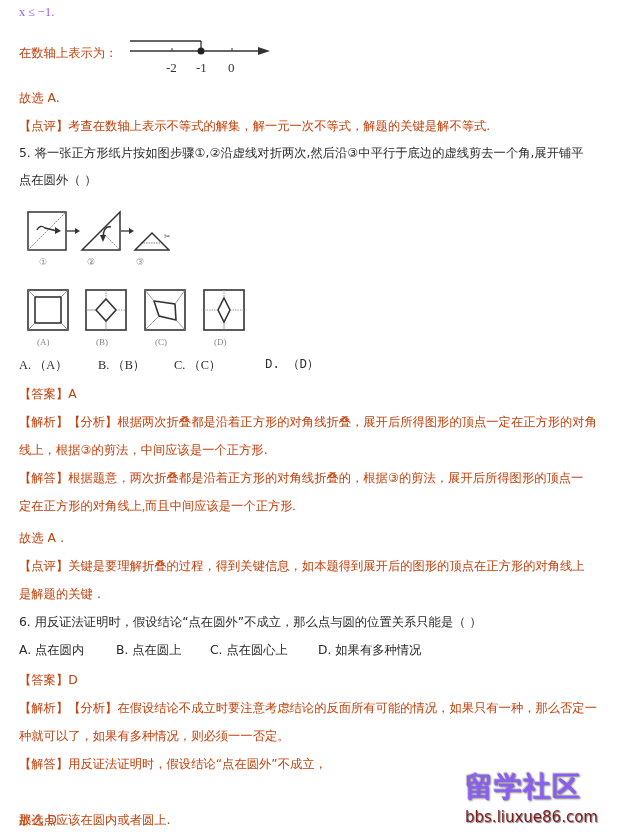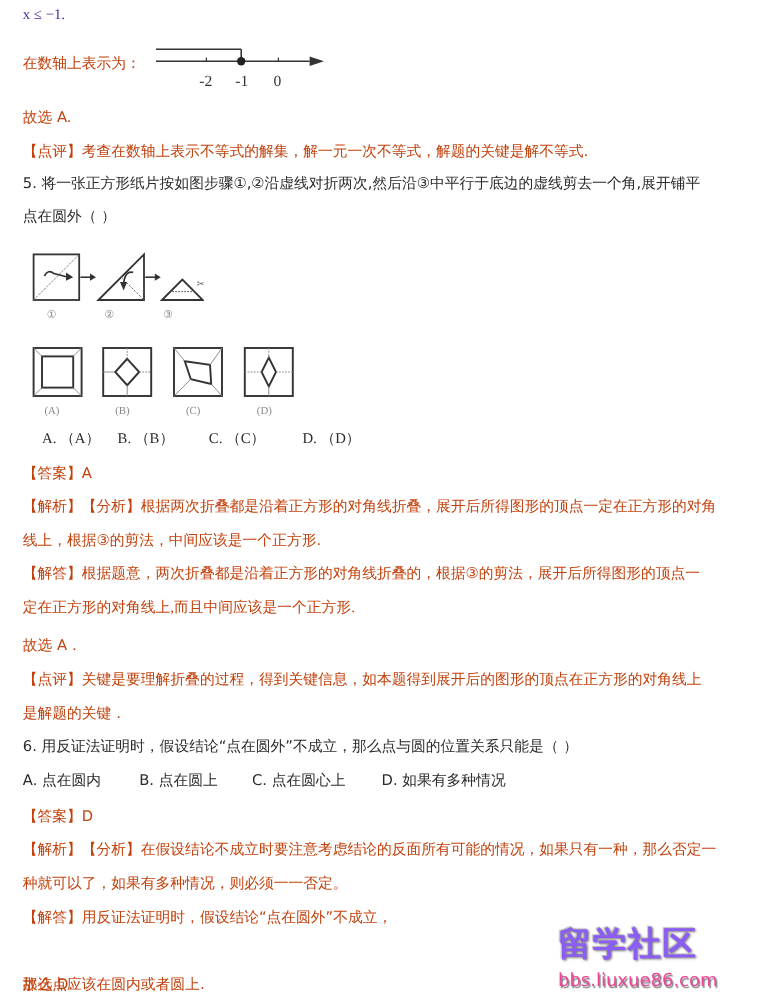--- a/index.html
+++ b/index.html
@@ -1,21 +1,21 @@
 <!DOCTYPE html>
 <html><head>
 <meta charset="utf-8">
 <style>
   html, body { margin: 0; padding: 0; background: #ffffff; }
   body { width: 637px; height: 835px; position: relative; overflow: hidden;
          font-family: "DejaVu Sans", sans-serif; font-size: 12px; color: #222; }
   .line { position: absolute; left: 19px; white-space: nowrap; line-height: 16px; font-size: 12.3px; }
   .red { color: #c2410c; }
   .black { color: #2a2a2a; }
-  .gray { color: #4c1d95; }
+  .gray { color: #8b5cf6; }
   .serif { font-family: "Liberation Serif", serif; }
   .fig { position: absolute; }
   .watermark { position: absolute; left: 465px; top: 765px; width: 165px; height: 65px; }
 </style>
 </head>
 <body>
 
 <div class="line gray serif" style="top:4px;">x ≤ −1.</div>
 <div class="line red" style="top:45px;">在数轴上表示为：</div>
 
@@ -95,24 +95,24 @@
     <line x1="199" y1="37" x2="199" y2="45" stroke="#888" stroke-width="0.8"></line>
     <line x1="179" y1="25" x2="193" y2="25" stroke="#888" stroke-width="0.8" stroke-dasharray="1.5,1"></line>
     <line x1="205" y1="25" x2="219" y2="25" stroke="#888" stroke-width="0.8" stroke-dasharray="1.5,1"></line>
   </g>
   <text x="12" y="60" font-size="9" fill="#888" font-family="Liberation Serif, serif">(A)</text>
   <text x="71" y="60" font-size="9" fill="#888" font-family="Liberation Serif, serif">(B)</text>
   <text x="130" y="60" font-size="9" fill="#888" font-family="Liberation Serif, serif">(C)</text>
   <text x="189" y="60" font-size="9" fill="#888" font-family="Liberation Serif, serif">(D)</text>
 </svg>
 
-<div class="line black serif" style="top:357px; left:19px;margin-left:16px;">A. （A）</div>
+<div class="line black serif" style="top:357px; left:19px;">A. （A）</div>
 <div class="line black serif" style="top:357px; left:98px;">B. （B）</div>
 <div class="line black serif" style="top:357px; left:174px;">C. （C）</div>
-<div class="line black serif" style="top:357px; left:252px;">D. （D）</div>
+<div class="line black serif" style="top:357px; left:265px;font-family:Liberation Mono, monospace;">D. （D）</div>
 
 <div class="line red" style="top:386px;">【答案】A</div>
 <div class="line red" style="top:414px;">【解析】【分析】根据两次折叠都是沿着正方形的对角线折叠，展开后所得图形的顶点一定在正方形的对角</div>
 <div class="line red" style="top:442px;">线上，根据③的剪法，中间应该是一个正方形.</div>
 <div class="line red" style="top:470px;">【解答】根据题意，两次折叠都是沿着正方形的对角线折叠的，根据③的剪法，展开后所得图形的顶点一</div>
 <div class="line red" style="top:498px;font-family:Liberation Serif, serif;">定在正方形的对角线上,而且中间应该是一个正方形.</div>
 <div class="line red" style="top:530px;">故选 A．</div>
 <div class="line red" style="top:558px;">【点评】关键是要理解折叠的过程，得到关键信息，如本题得到展开后的图形的顶点在正方形的对角线上</div>
 <div class="line red" style="top:586px;">是解题的关键．</div>
 
@@ -124,14 +124,14 @@
 
 <div class="line red" style="top:672px;">【答案】D</div>
 <div class="line red" style="top:700px;">【解析】【分析】在假设结论不成立时要注意考虑结论的反面所有可能的情况，如果只有一种，那么否定一</div>
 <div class="line red" style="top:728px;">种就可以了，如果有多种情况，则必须一一否定。</div>
 <div class="line red" style="top:756px;">【解答】用反证法证明时，假设结论“点在圆外”不成立，</div>
 <div class="line red" style="top:812px;">那么点应该在圆内或者圆上.</div>
 <div class="line red" style="top:812px;">故选 D.</div>
 
 <div class="watermark">
   <div style="font-size:28px; font-weight:bold; color:#8b5cf6; letter-spacing:1px; line-height:44px; text-shadow: 1px 1px 2px #777, -1px -1px 1px #bbb;">留学社区</div>
-  <div style="font-size:15px; color:#ec4899; line-height:16px; text-shadow: 1px 1px 1px #777;">bbs.liuxue86.com</div>
+  <div style="font-size:15px; color:#7f1d1d; line-height:16px; text-shadow: 1px 1px 1px #777;">bbs.liuxue86.com</div>
 </div>
 
 </body></html>

